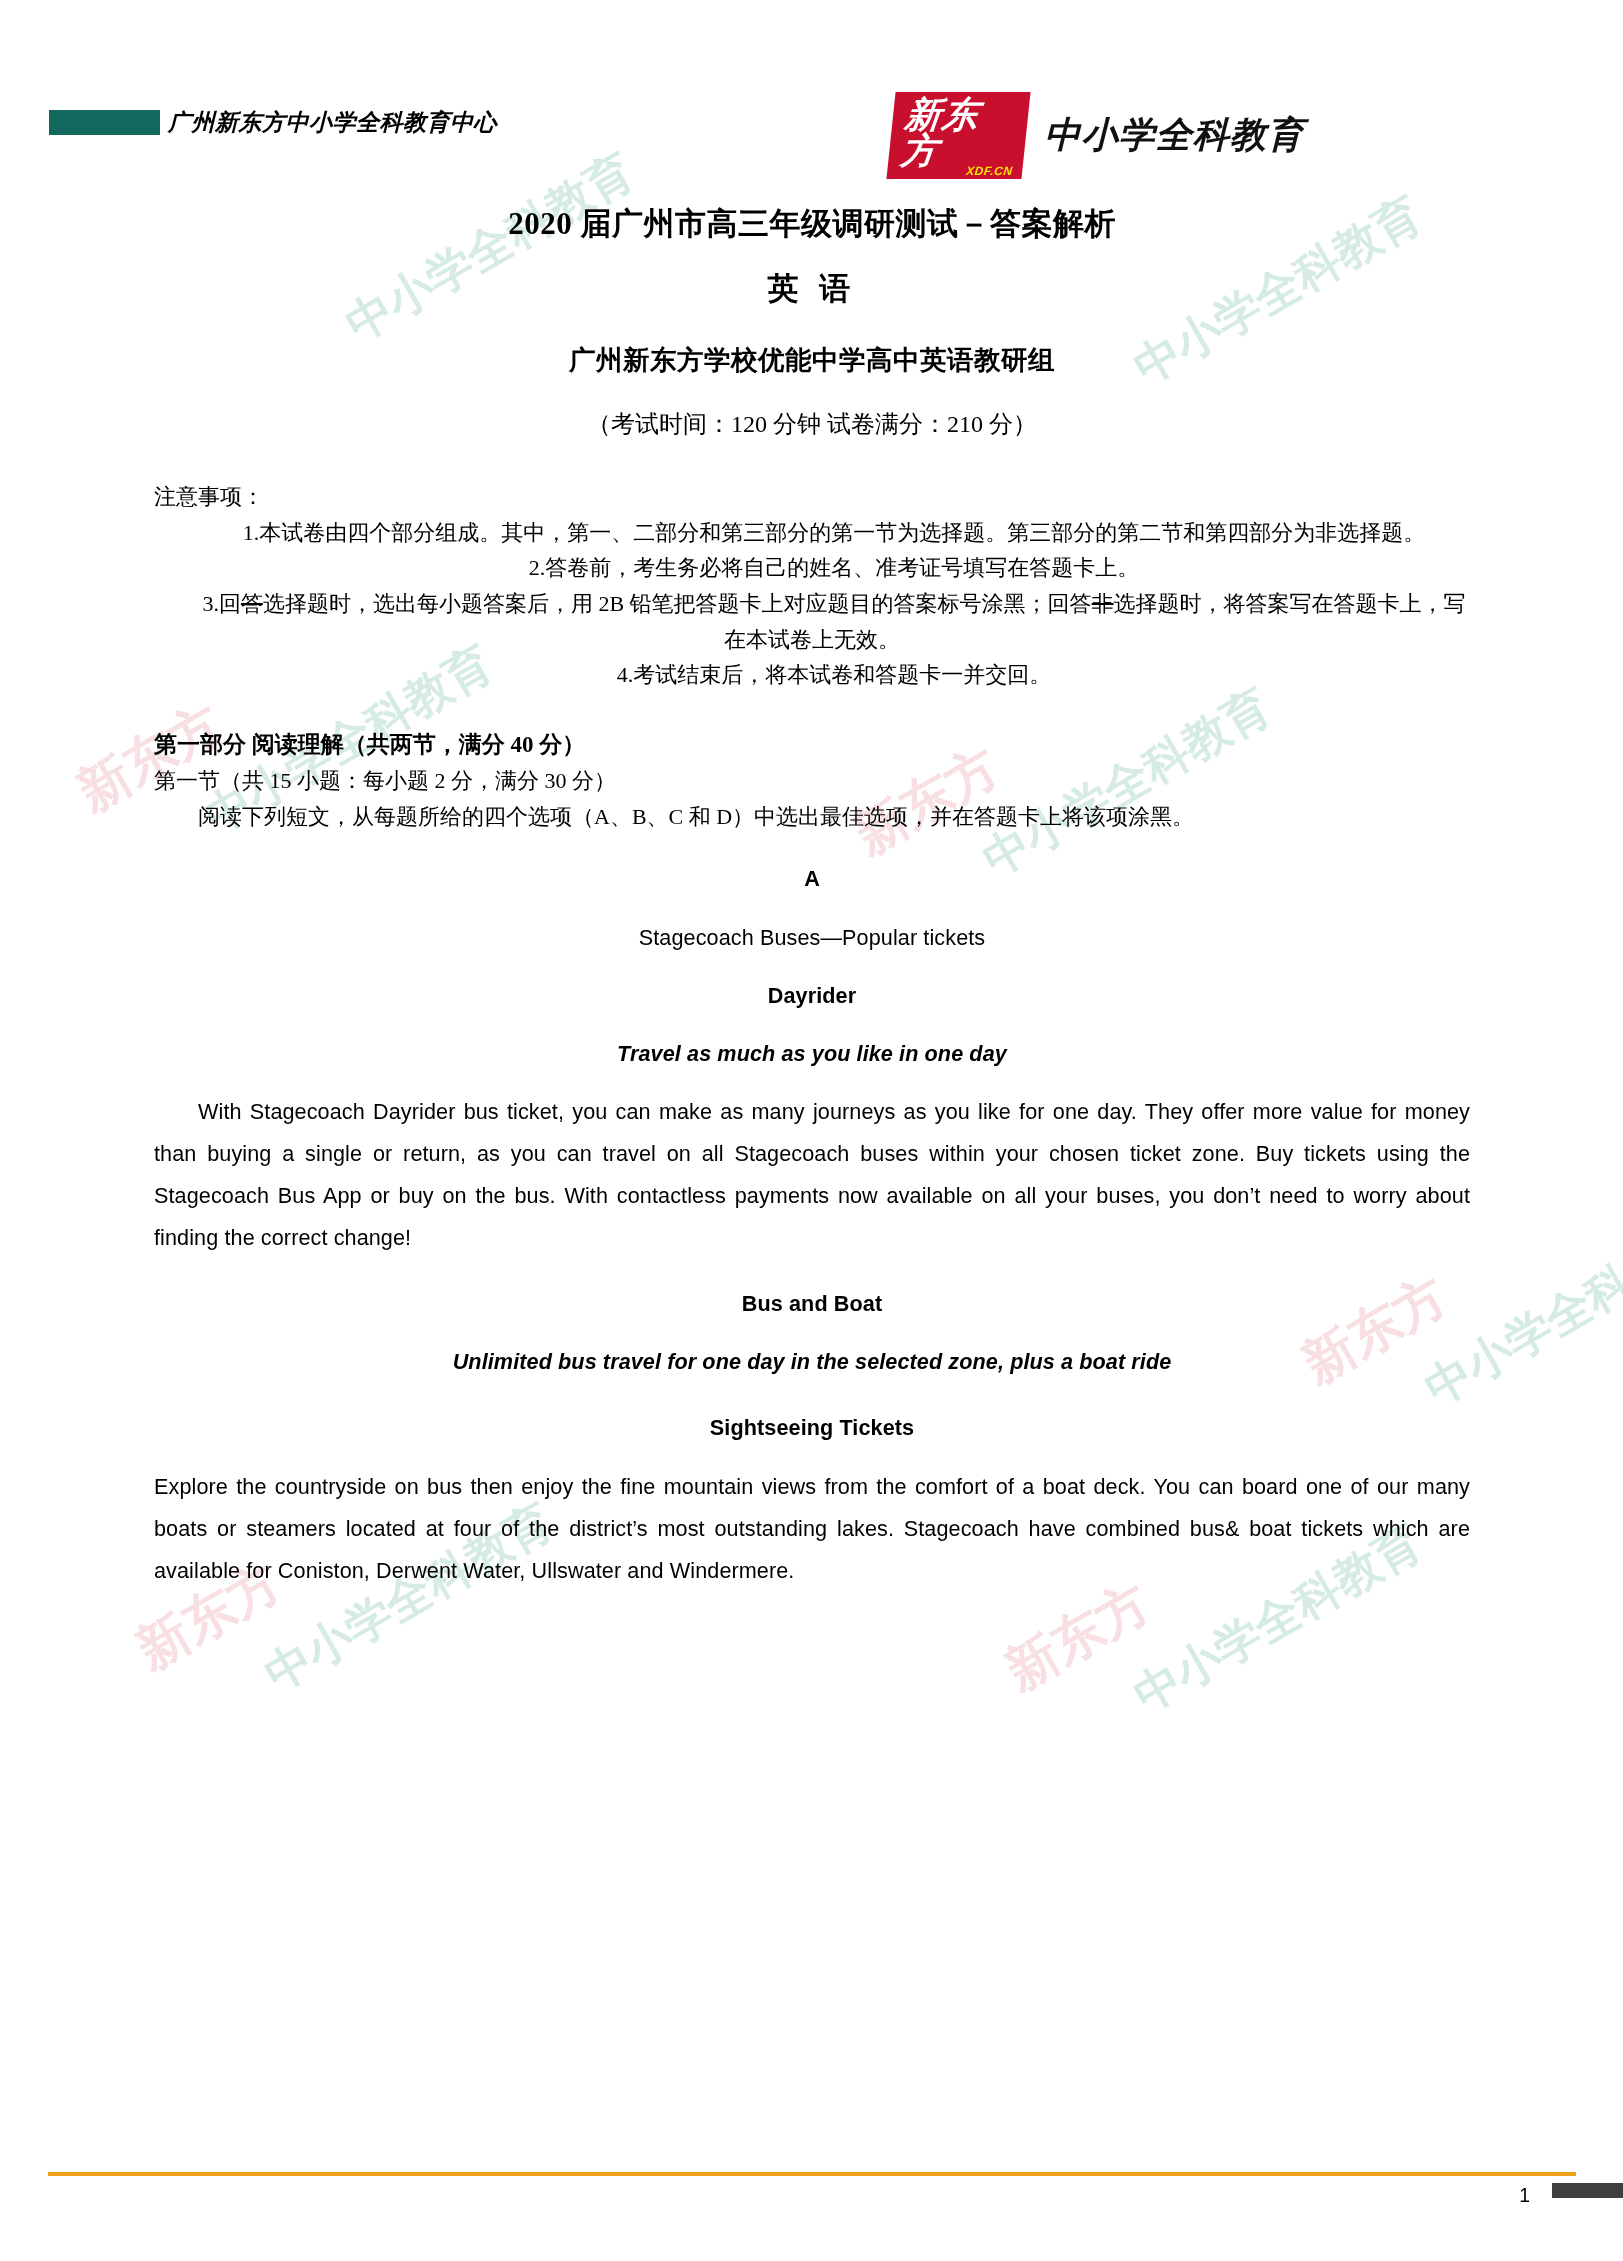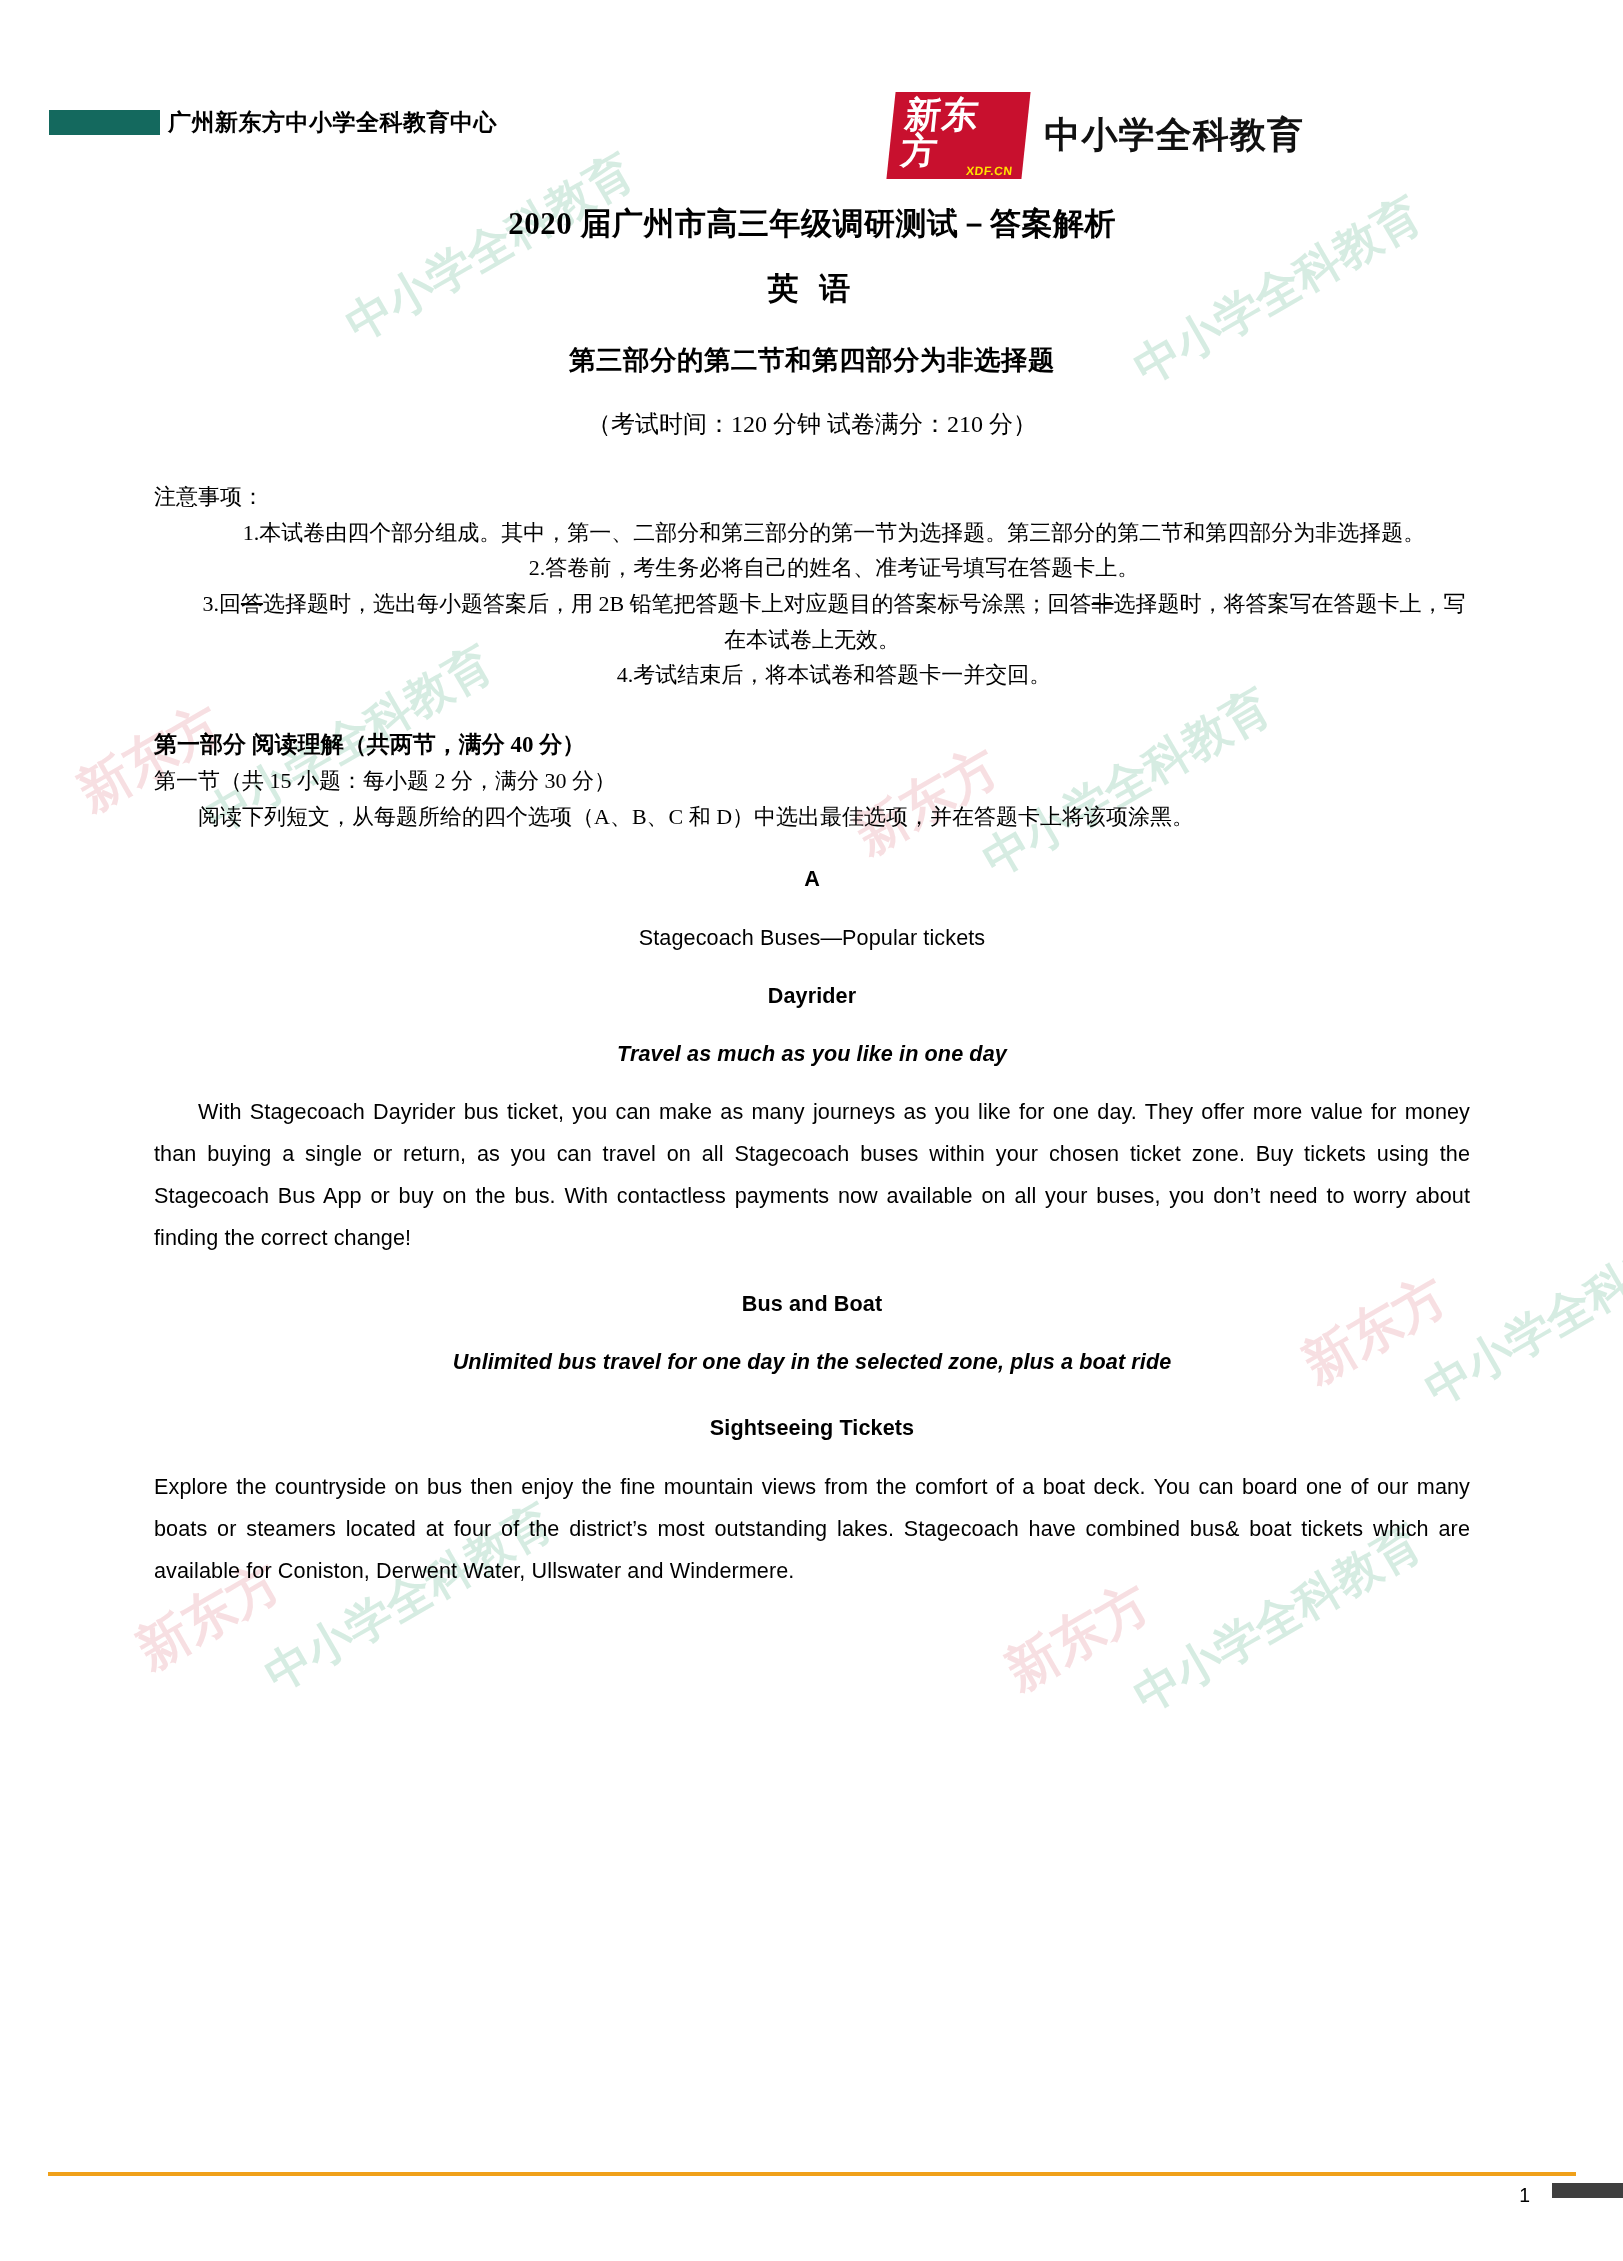--- a/index.html
+++ b/index.html
@@ -16,20 +16,21 @@
     overflow: hidden;
   }
 
   
   .header {
     position: absolute;
     top: 81px;
     left: 0;
     width: 1304px;
     height: 81px;
+    font-style: italic;
   }
   .header-bar {
     position: absolute;
     left: 49px;
     top: 29px;
     width: 111px;
     height: 25px;
     background: #14695e;
   }
   .header-school {
@@ -272,21 +273,21 @@
     </div>
     <div class="logo-black">中小学全科教育</div>
   </div>
 </div>
 
 <div class="page">
   <div class="content">
 
     <div class="title-main">2020 届广州市高三年级调研测试－答案解析</div>
     <div class="title-sub">英 语</div>
-    <div class="title-org">第三部分的第二节和第四部分为非选择题</div>
+    <div class="title-org">广州新东方学校优能中学高中英语教研组</div>
     <div class="title-time">（考试时间：120 分钟    试卷满分：210 分）</div>
 
     <div class="notes-head">注意事项：</div>
     <div class="note-line note-indent">1.本试卷由四个部分组成。其中，第一、二部分和第三部分的第一节为选择题。第三部分的第二节和第四部分为非选择题。</div>
     <div class="note-line note-indent">2.答卷前，考生务必将自己的姓名、准考证号填写在答题卡上。</div>
     <div class="note-line note-indent"><span>3.回</span><span class="strike">答</span><span>选择题时，选出每小题答案后，用 2B 铅笔把答题卡上对应题目的答案标号涂黑；</span><span>回答</span><span class="strike">非</span><span>选择题时，将答案写在答题卡上，写在本试卷上无效。</span></div>
     <div class="note-line note-indent">4.考试结束后，将本试卷和答题卡一并交回。</div>
 
     <div class="section-head">第一部分  阅读理解（共两节，满分 40 分）</div>
     <div class="section-line">第一节（共 15 小题：每小题 2 分，满分 30 分）</div>

